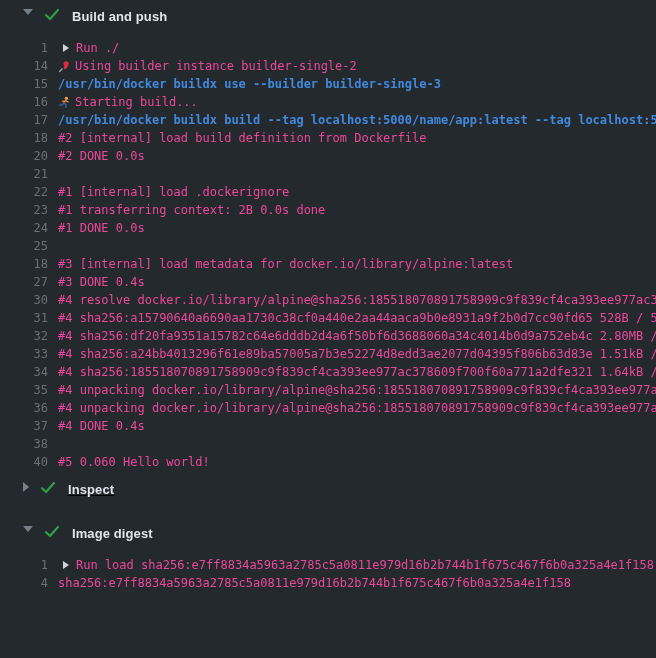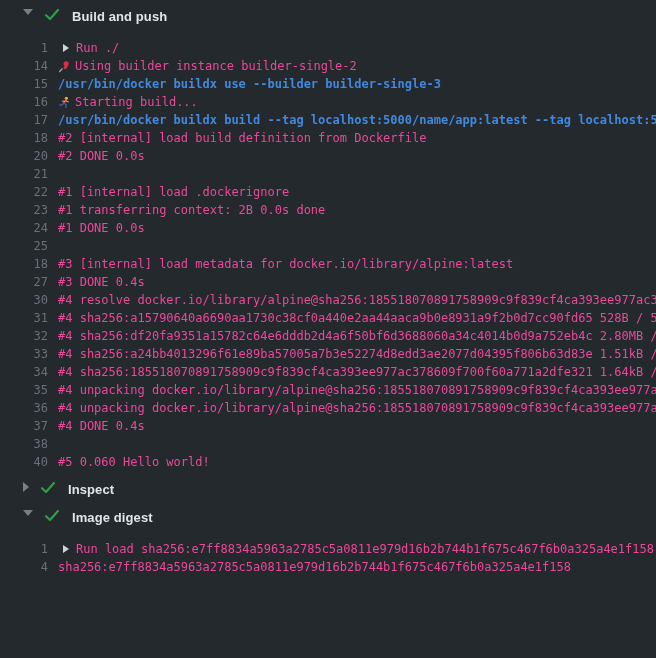--- a/index.html
+++ b/index.html
@@ -13,22 +13,22 @@
   .log-viewer { width: 656px; height: 658px; overflow: hidden; }
 
   
   .section { width: 100%; }
   .section-header {
     display: flex; align-items: flex-start;
     height: 20px; padding-left: 23px;
     cursor: pointer;
   }
   .section-header.mt9  { margin-top: 9px; }
-  .section-header.mt11 { margin-top: 11px; }
-  .section-header.mt8  { margin-top: 8px; }
+  .section-header.mt11 { margin-top: 11px; text-decoration: underline; }
+  .section-header.mt8  { margin-top: 24px; }
   .disclosure { display: inline-block; flex: 0 0 auto; }
   .tri-down {
     width: 0; height: 0;
     border-left: 5px solid transparent; border-right: 5px solid transparent;
     border-top: 6px solid var(--chevron, #768089);
   }
   .tri-right {
     width: 0; height: 0;
     border-top: 5px solid transparent; border-bottom: 5px solid transparent;
     border-left: 6px solid var(--chevron, #768089);

